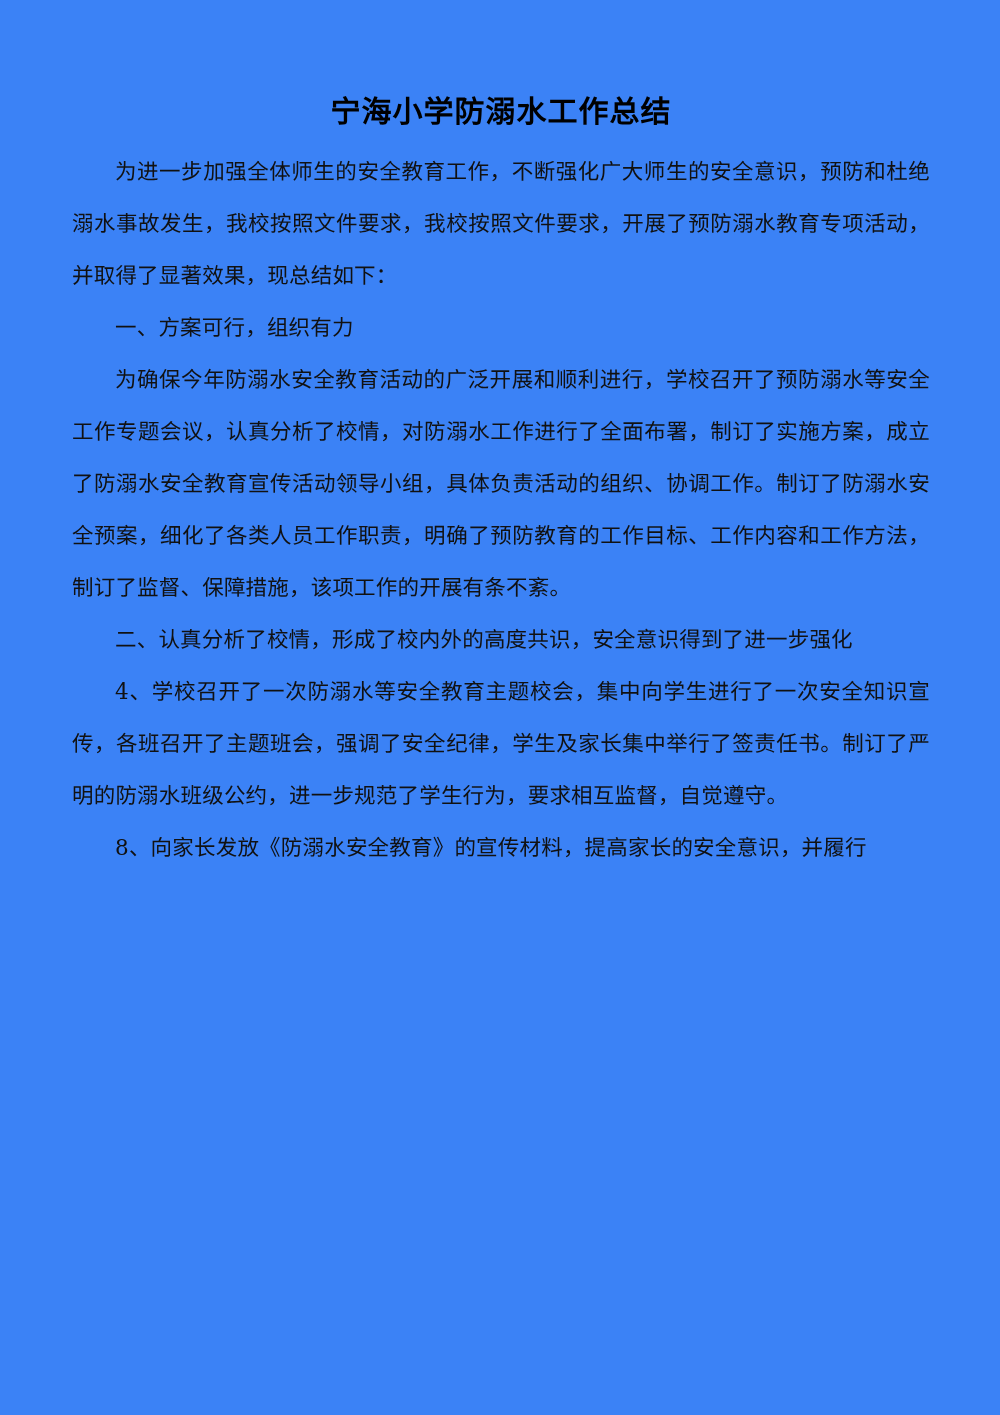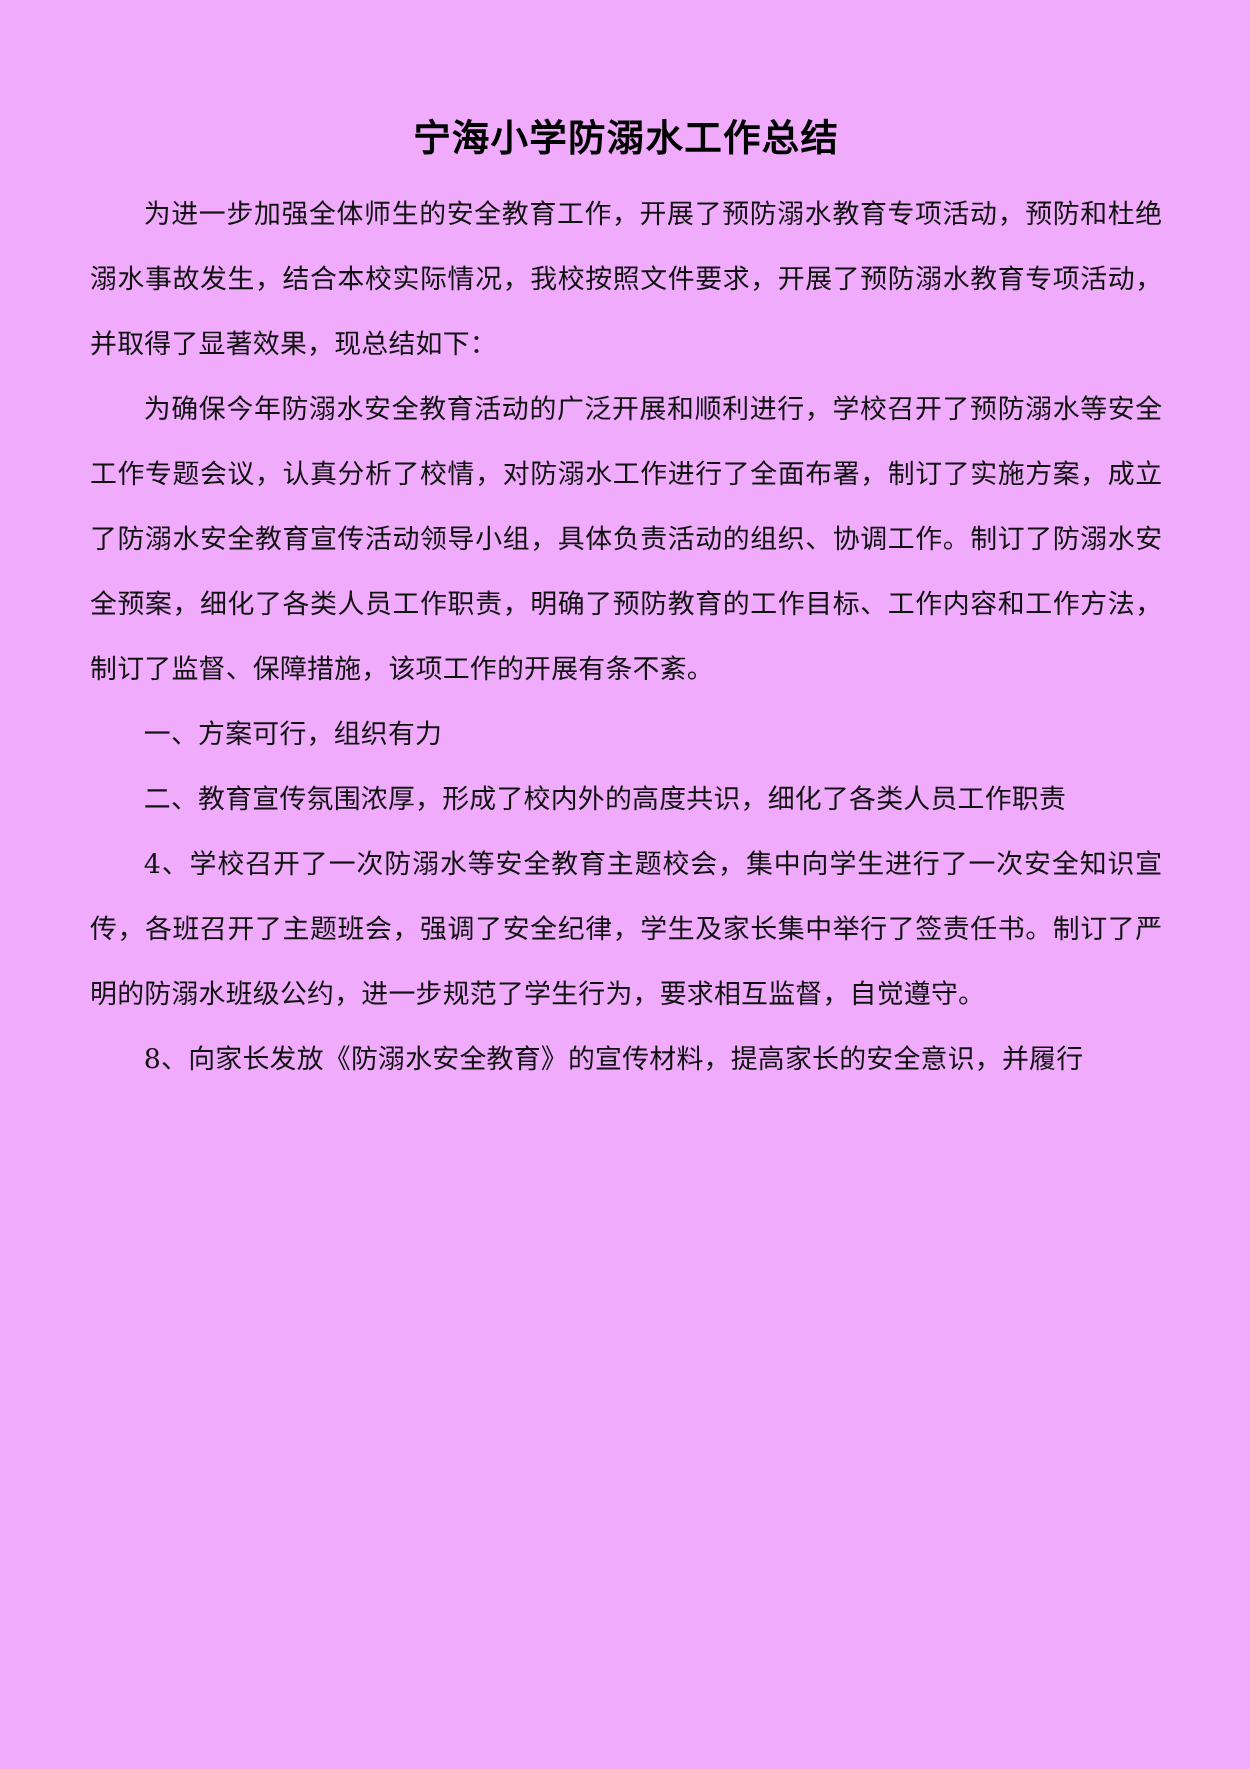--- a/index.html
+++ b/index.html
@@ -16,21 +16,21 @@
     font-family: "DejaVu Serif", "Liberation Serif", serif;
     color: #000000;
     -webkit-font-smoothing: antialiased;
   }
 
   .page {
     position: relative;
     box-sizing: border-box;
     width: 1000px;
     height: 1415px;
-    background: #f0abfc;
+    background: #3b82f6;
     padding: 92px 70px 40px 72px;
   }
 
   .doc-title {
     font-family: "DejaVu Sans", "Liberation Sans", sans-serif;
     font-weight: 700;
     font-size: 30px;
     line-height: 40px;
     text-align: center;
     letter-spacing: 1px;
@@ -60,27 +60,27 @@
 </style>
 </head>
 <body>
 
 <div class="page">
 
   <h1 class="doc-title">宁海小学防溺水工作总结</h1>
 
   <div class="body-block">
 
-    <p class="para">为进一步加强全体师生的安全教育工作，开展了预防溺水教育专项活动，预防和杜绝溺水事故发生，结合本校实际情况，我校按照文件要求，开展了预防溺水教育专项活动，并取得了显著效果，现总结如下：</p>
+    <p class="para">为进一步加强全体师生的安全教育工作，不断强化广大师生的安全意识，预防和杜绝溺水事故发生，我校按照文件要求，我校按照文件要求，开展了预防溺水教育专项活动，并取得了显著效果，现总结如下：</p>
+
+    <p class="para heading">一、方案可行，组织有力</p>
 
     <p class="para">为确保今年防溺水安全教育活动的广泛开展和顺利进行，学校召开了预防溺水等安全工作专题会议，认真分析了校情，对防溺水工作进行了全面布署，制订了实施方案，成立了防溺水安全教育宣传活动领导小组，具体负责活动的组织、协调工作。制订了防溺水安全预案，细化了各类人员工作职责，明确了预防教育的工作目标、工作内容和工作方法，制订了监督、保障措施，该项工作的开展有条不紊。</p>
 
-    <p class="para heading">一、方案可行，组织有力</p>
-
-    <p class="para heading">二、教育宣传氛围浓厚，形成了校内外的高度共识，细化了各类人员工作职责</p>
+    <p class="para heading">二、认真分析了校情，形成了校内外的高度共识，安全意识得到了进一步强化</p>
 
     <p class="para">4、学校召开了一次防溺水等安全教育主题校会，集中向学生进行了一次安全知识宣传，各班召开了主题班会，强调了安全纪律，学生及家长集中举行了签责任书。制订了严明的防溺水班级公约，进一步规范了学生行为，要求相互监督，自觉遵守。</p>
 
 
     <p class="para">8、向家长发放《防溺水安全教育》的宣传材料，提高家长的安全意识，并履行</p>
 
   </div>
 
 </div>
 

